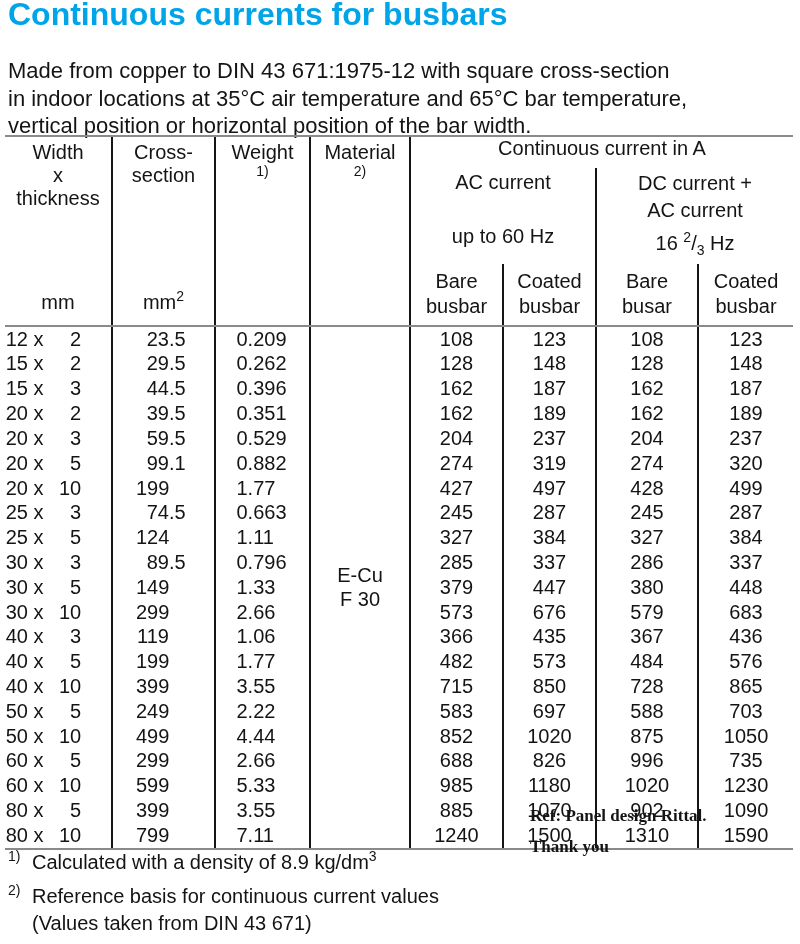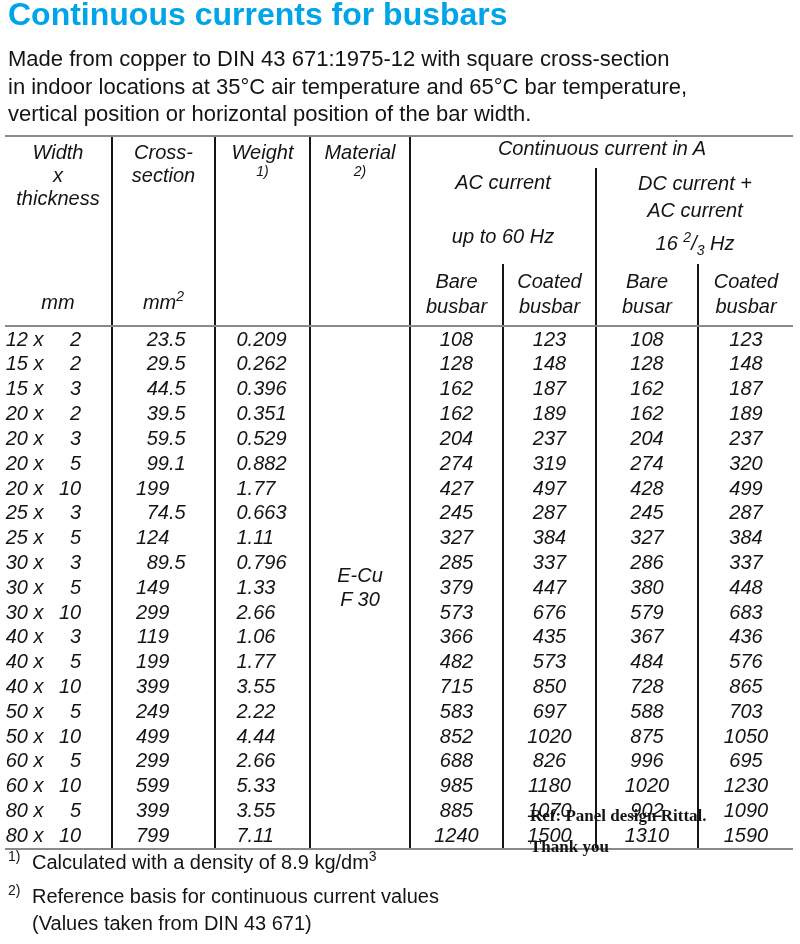--- a/index.html
+++ b/index.html
@@ -1,22 +1,22 @@
 <!DOCTYPE html>
 <html style="--accent: #00A4E8; --red: #E8191C; --line-dark: #151515; --line-gray: #8a8a8a;"><head>
 <meta charset="utf-8">
 <style>
   html,body{margin:0;padding:0;background:#fff;}
   body{width:800px;height:944px;font-family:"Liberation Sans","DejaVu Sans",sans-serif;color:#141414;}
   .page{position:relative;width:800px;height:944px;overflow:hidden;background:#fff;}
 
   .title{position:absolute;left:8px;top:-4px;margin:0;font-size:32px;font-weight:bold;color:var(--accent,#00A4E8);letter-spacing:0;}
-  .intro{position:absolute;left:8px;top:45px;font-size:22px;line-height:27.5px;color:#141414;}
-
-  table.busbar{position:absolute;left:5px;top:135px;width:788px;border-collapse:collapse;table-layout:fixed;font-style:italic;}
+  .intro{position:absolute;left:8px;top:57px;font-size:22px;line-height:27.5px;color:#141414;}
+
+  table.busbar{position:absolute;left:5px;top:135px;width:788px;border-collapse:collapse;table-layout:fixed;}
   table.busbar th,table.busbar td{padding:0;margin:0;font-weight:normal;font-size:20px;color:#141414;}
   .bl{border-left:2px solid var(--line-dark,#151515);}
   thead th{vertical-align:top;}
   tr.hr1 th{border-top:2px solid var(--line-gray,#8a8a8a);}
   th.hspan{border-bottom:2px solid var(--line-gray,#8a8a8a);}
   tr.hr3 th{border-bottom:2px solid var(--line-gray,#8a8a8a);padding-top:5px;line-height:25px;text-align:center;}
   tr.hr1{height:32px;}
   tr.hr2{height:83px;}
   tr.hr3{height:62px;}
 
@@ -296,21 +296,21 @@
           <td class="c-cur bl">875</td>
           <td class="c-cur bl">1050</td>
         </tr>
         <tr>
           <td class="c-size"><span class="sw">60</span><span class="sx"> x </span><span class="st">5</span></td>
           <td class="c-cross bl"><span class="di">299</span><span class="df"></span></td>
           <td class="c-weight bl"><span class="wv">2.66</span></td>
           <td class="c-cur bl">688</td>
           <td class="c-cur bl">826</td>
           <td class="c-cur bl">996</td>
-          <td class="c-cur bl">695</td>
+          <td class="c-cur bl">735</td>
         </tr>
         <tr>
           <td class="c-size"><span class="sw">60</span><span class="sx"> x </span><span class="st">10</span></td>
           <td class="c-cross bl"><span class="di">599</span><span class="df"></span></td>
           <td class="c-weight bl"><span class="wv">5.33</span></td>
           <td class="c-cur bl">985</td>
           <td class="c-cur bl">1180</td>
           <td class="c-cur bl">1020</td>
           <td class="c-cur bl">1230</td>
         </tr>

